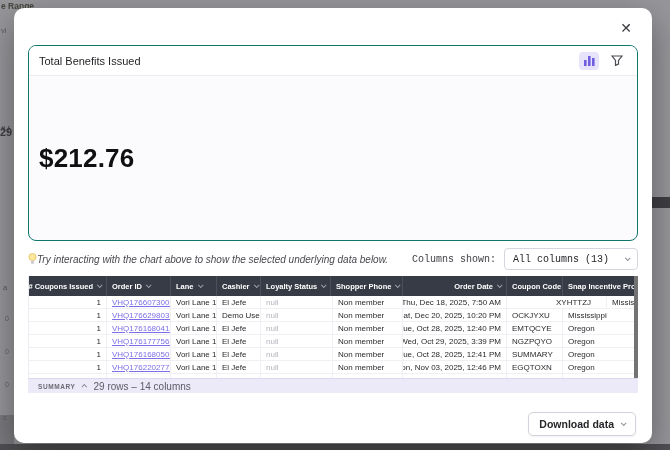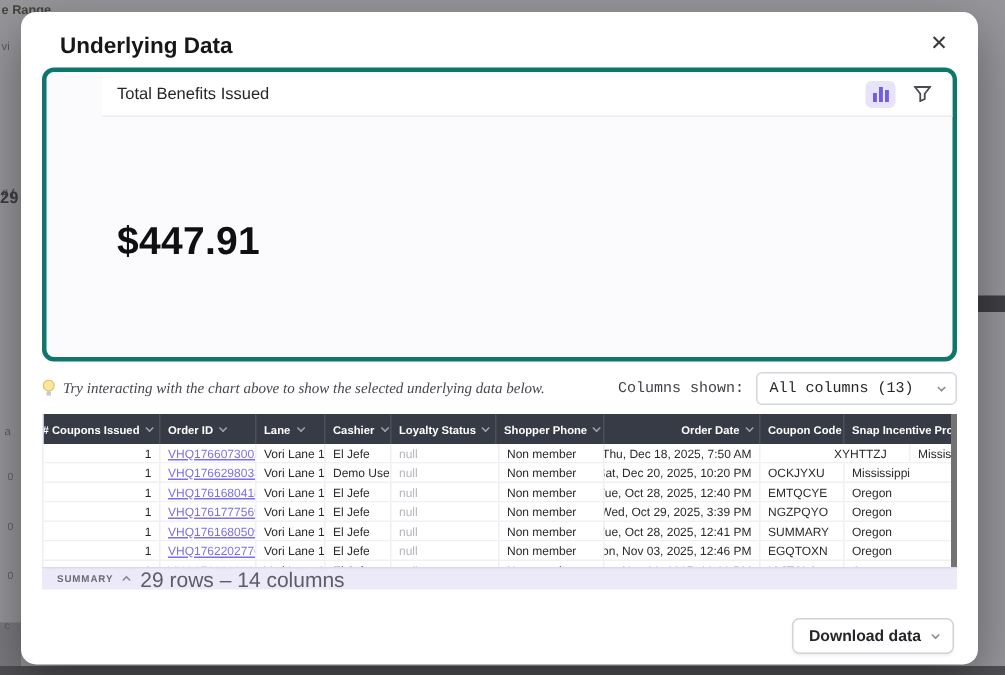--- a/index.html
+++ b/index.html
@@ -21,35 +21,35 @@
   
   .modal { position:absolute; left:14px; top:8px; width:638px; height:435px;
            background:#ffffff; border-radius:10px; box-shadow:0 12px 34px rgba(0,0,0,.38); }
 
   .modal-title { position:absolute; left:26px; top:14px; font-size:15px; font-weight:700; color:#17171a; }
   .close-btn { position:absolute; right:16px; top:10px; width:20px; height:20px; border:none; background:none;
                font-size:14px; line-height:20px; color:#3a3a3e; cursor:pointer; }
 
   
   .card { position:absolute; left:14px; top:37px; width:610px; height:196px;
-          border:3px solid #0f766e; border-radius:8px; overflow:hidden; background:#fbfbfe;padding-left:37px; }
+          border:1px solid #0f766e; border-radius:8px; overflow:hidden; background:#fbfbfe; }
   .card-head { height:30px; background:#ffffff; border-bottom:1px solid #ececf2;
                display:flex; align-items:center; justify-content:space-between; padding:0 10px; }
   .card-title { font-size:11px; color:#26262a; }
   .card-icons { display:flex; align-items:center; gap:8px; }
   .icon-btn { width:20px; height:18px; border:none; border-radius:4px; background:none;
               display:flex; align-items:center; justify-content:center; cursor:pointer; }
   .icon-btn.active { background:#e7e3fa; }
   .card-body { height:165px; display:flex; align-items:center; }
   .metric-value { font-size:26px; font-weight:700; color:#101013; padding-left:10px; letter-spacing:.2px; }
 
   
   .tip-row { position:absolute; left:14px; top:238px; width:610px; height:26px;
              display:flex; align-items:center; justify-content:space-between; }
-  .tip { display:flex; align-items:center; gap:5px; font-size:10px; font-style:italic; color:#47474f;font-family:Liberation Serif, serif; }
+  .tip { display:flex; align-items:center; font-size:10px; font-style:italic; color:#47474f; }
   .cols-shown { display:flex; align-items:center; gap:8px;font-family:Liberation Mono, monospace; }
   .cols-label { font-size:10px; color:#3f3f46; }
   .dropdown { width:134px; height:22px; border:1px solid #d6d6de; border-radius:4px; background:#fff;
               display:flex; align-items:center; justify-content:space-between; padding:0 8px;
               font-size:10px; color:#26262a; cursor:pointer; }
 
   
   .chev { display:inline-block; width:4px; height:4px; border-right:1.2px solid currentColor;
           border-bottom:1.2px solid currentColor; transform:rotate(45deg) translateY(-1px); color:#8a8a94; }
   .chev.up { transform:rotate(-135deg) translateY(-1px); }
@@ -68,21 +68,21 @@
         border-right:1px solid #efeff4; overflow:hidden; white-space:nowrap; }
   .td.right { justify-content:flex-end; }
   .td .link { color:#7c6fe8; text-decoration:underline; cursor:pointer; }
   .td .muted { color:#b4b4bc; }
 
   
   .summary-bar { position:absolute; left:14px; top:370px; width:610px; height:15px;
                  background:#eceaf8; border-top:1px solid #dcd9ef; display:flex; align-items:center;
                  gap:7px; padding:0 10px; cursor:pointer; }
   .summary-label { font-size:6.5px; font-weight:700; letter-spacing:.6px; color:#6a6a74; }
-  .summary-text { font-size:14px; color:#5c5c66; }
+  .summary-text { font-size:10px; color:#5c5c66; }
 
   
   .download-btn { position:absolute; right:16px; top:404px; height:24px; padding:0 10px;
                   background:#fff; border:1px solid #d2d2da; border-radius:5px;
                   display:flex; align-items:center; gap:7px; font-family:inherit;
                   font-size:10.5px; font-weight:600; color:#26262a; cursor:pointer;
                   box-shadow:0 1px 2px rgba(0,0,0,.06); }
 </style>
 </head>
 <body>
@@ -97,21 +97,20 @@
     <span class="frag f-num" style="left: 0px; top: 126px;">29</span>
     <span class="frag f-sm" style="left: 3px; top: 283px;">a</span>
     <span class="frag f-tick" style="left: 5px; top: 315px;">0</span>
     <span class="frag f-tick" style="left: 5px; top: 348px;">0</span>
     <span class="frag f-tick" style="left: 5px; top: 381px;">0</span>
     <span class="frag f-tick" style="left: 3px; top: 414px;">c</span>
   </div>
 
 <div class="modal">
 
-  <div class="modal-title">Underlying Data</div>
   <button class="close-btn">✕</button>
 
   <div class="card">
     <div class="card-head">
       <span class="card-title">Total Benefits Issued</span>
       <div class="card-icons">
         <button class="icon-btn active">
           <svg width="11" height="10" viewBox="0 0 11 10">
               <rect x="0" y="4" width="2.6" height="6" fill="#6f5fe0"></rect>
               <rect x="4" y="0" width="2.6" height="10" fill="#6f5fe0"></rect>
@@ -119,21 +118,21 @@
             </svg>
         </button>
         <button class="icon-btn">
           <svg width="12" height="11" viewBox="0 0 12 11" fill="none" stroke="#4a4a52" stroke-width="1.2">
               <path d="M1 1h10L7.5 5.5V9l-3 1.4V5.5L1 1z"></path>
             </svg>
         </button>
       </div>
     </div>
     <div class="card-body">
-      <div class="metric-value">$447.91</div>
+      <div class="metric-value">$212.76</div>
     </div>
   </div>
 
   <div class="tip-row">
     <div class="tip">
       <svg width="9" height="12" viewBox="0 0 9 12">
           <circle cx="4.5" cy="4" r="3.6" fill="#fbe7a0" stroke="#e3c25e" stroke-width="0.8"></circle>
           <rect x="3" y="7.8" width="3" height="3" rx="0.8" fill="#c9c9cf"></rect>
         </svg>
       <span>Try interacting with the chart above to show the selected underlying data below.</span>

